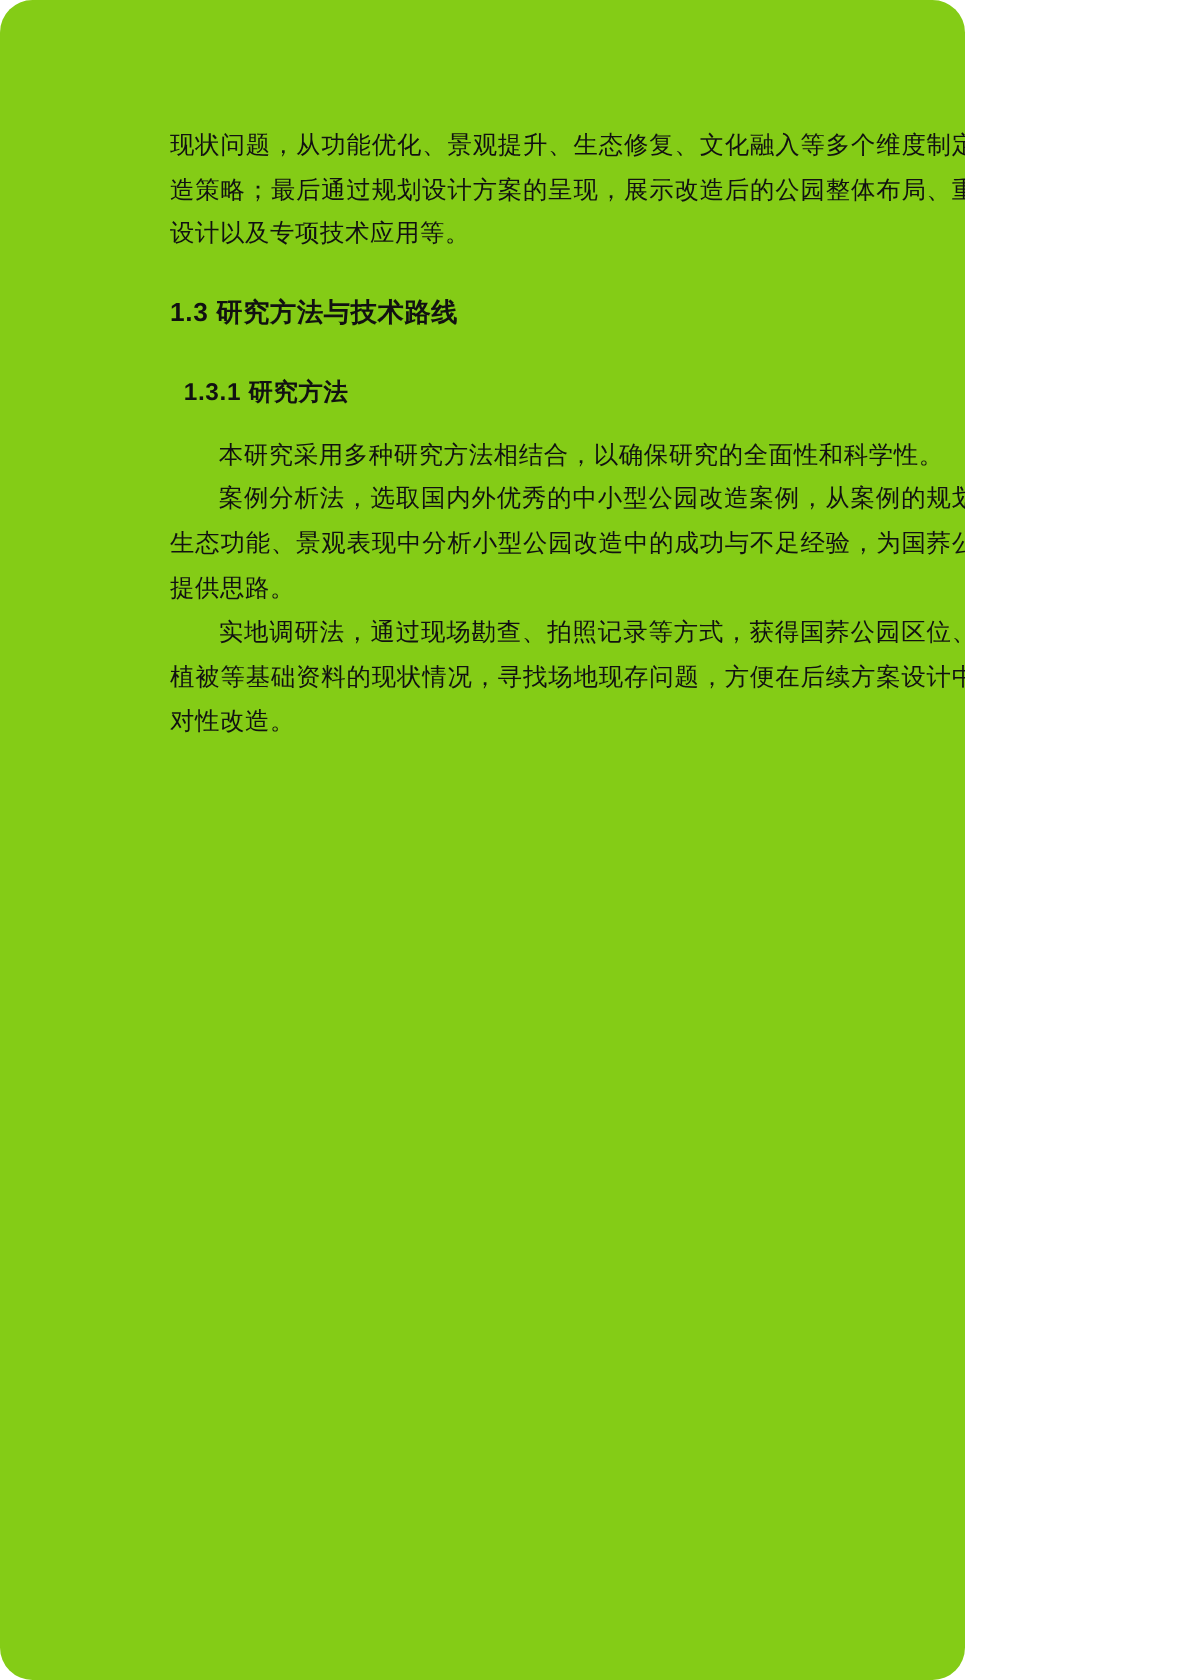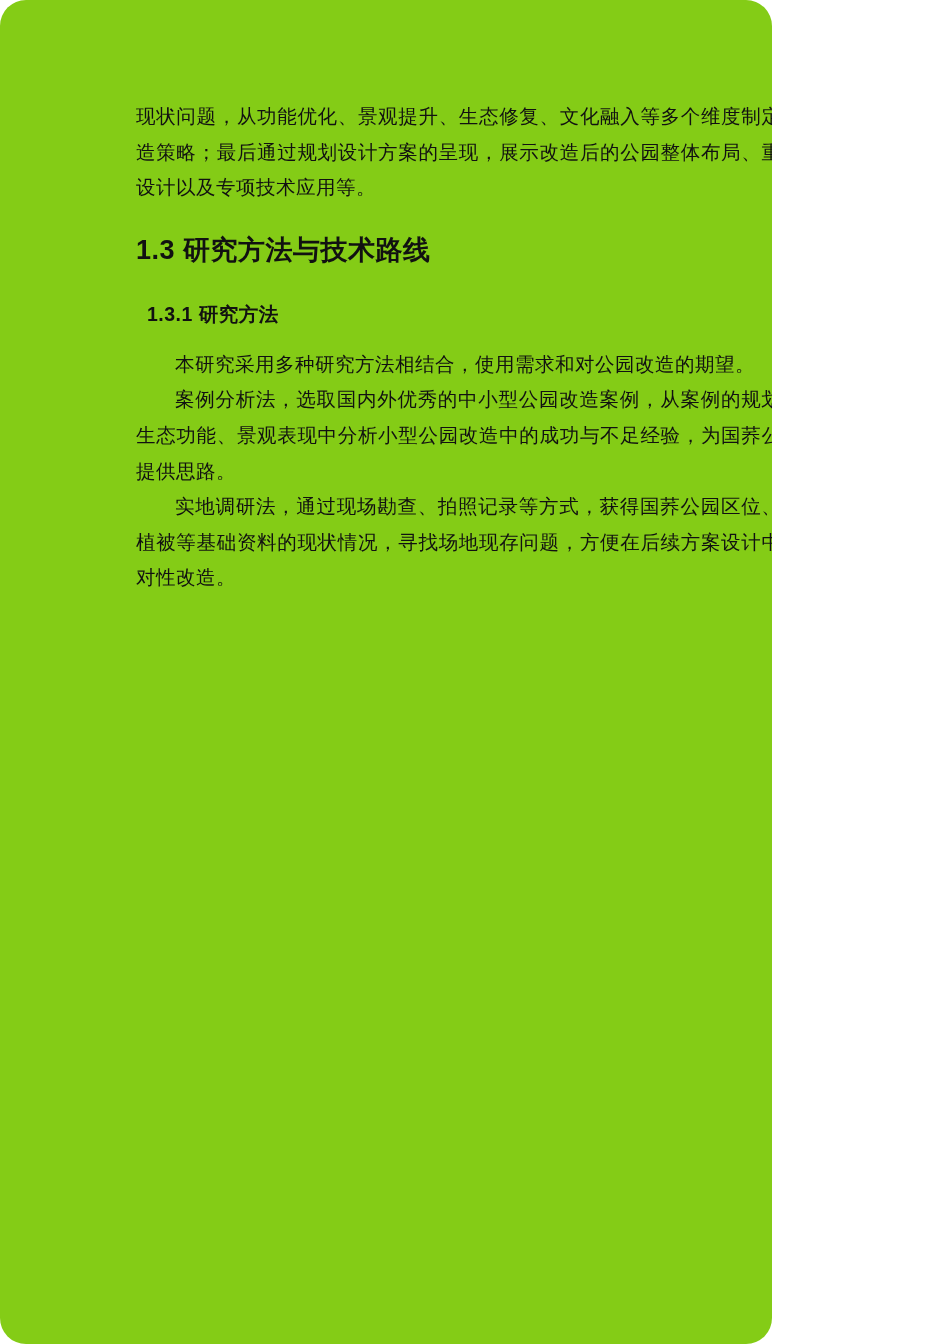--- a/index.html
+++ b/index.html
@@ -30,21 +30,21 @@
     text-justify: inter-ideograph;
     letter-spacing: 0.5px;
     margin: 0;
   }
   .body-text.indent {
     text-indent: 2em;
   }
   .h-section {
     font-family: "Liberation Sans", "DejaVu Sans", sans-serif;
     font-weight: bold;
-    font-size: 27px;
+    font-size: 21px;
     line-height: 33px;
     margin: 28px 0 0 0;
     letter-spacing: 0.5px;
   }
   .h-sub {
     font-family: "Liberation Sans", "DejaVu Sans", sans-serif;
     font-weight: bold;
     font-size: 19.5px;
     line-height: 27px;
     margin: 34px 0 19px 11px;
@@ -56,21 +56,21 @@
 
 <div class="page">
   <div class="content">
 
     <p class="body-text">现状问题，从功能优化、景观提升、生态修复、文化融入等多个维度制定设计改造策略；最后通过规划设计方案的呈现，展示改造后的公园整体布局、重要节点设计以及专项技术应用等。</p>
 
     <h2 class="h-section">1.3 研究方法与技术路线</h2>
 
     <h3 class="h-sub">1.3.1 研究方法</h3>
 
-    <p class="body-text indent">本研究采用多种研究方法相结合，使用需求和对公园改造的期望。</p>
+    <p class="body-text indent">本研究采用多种研究方法相结合，以确保研究的全面性和科学性。</p>
 
 
     <p class="body-text indent">案例分析法，选取国内外优秀的中小型公园改造案例，从案例的规划布局、生态功能、景观表现中分析小型公园改造中的成功与不足经验，为国荞公园改造提供思路。</p>
 
     <p class="body-text indent">实地调研法，通过现场勘查、拍照记录等方式，获得国荞公园区位、地形、植被等基础资料的现状情况，寻找场地现存问题，方便在后续方案设计中进行针对性改造。</p>
 
 
   </div>
 </div>
 

